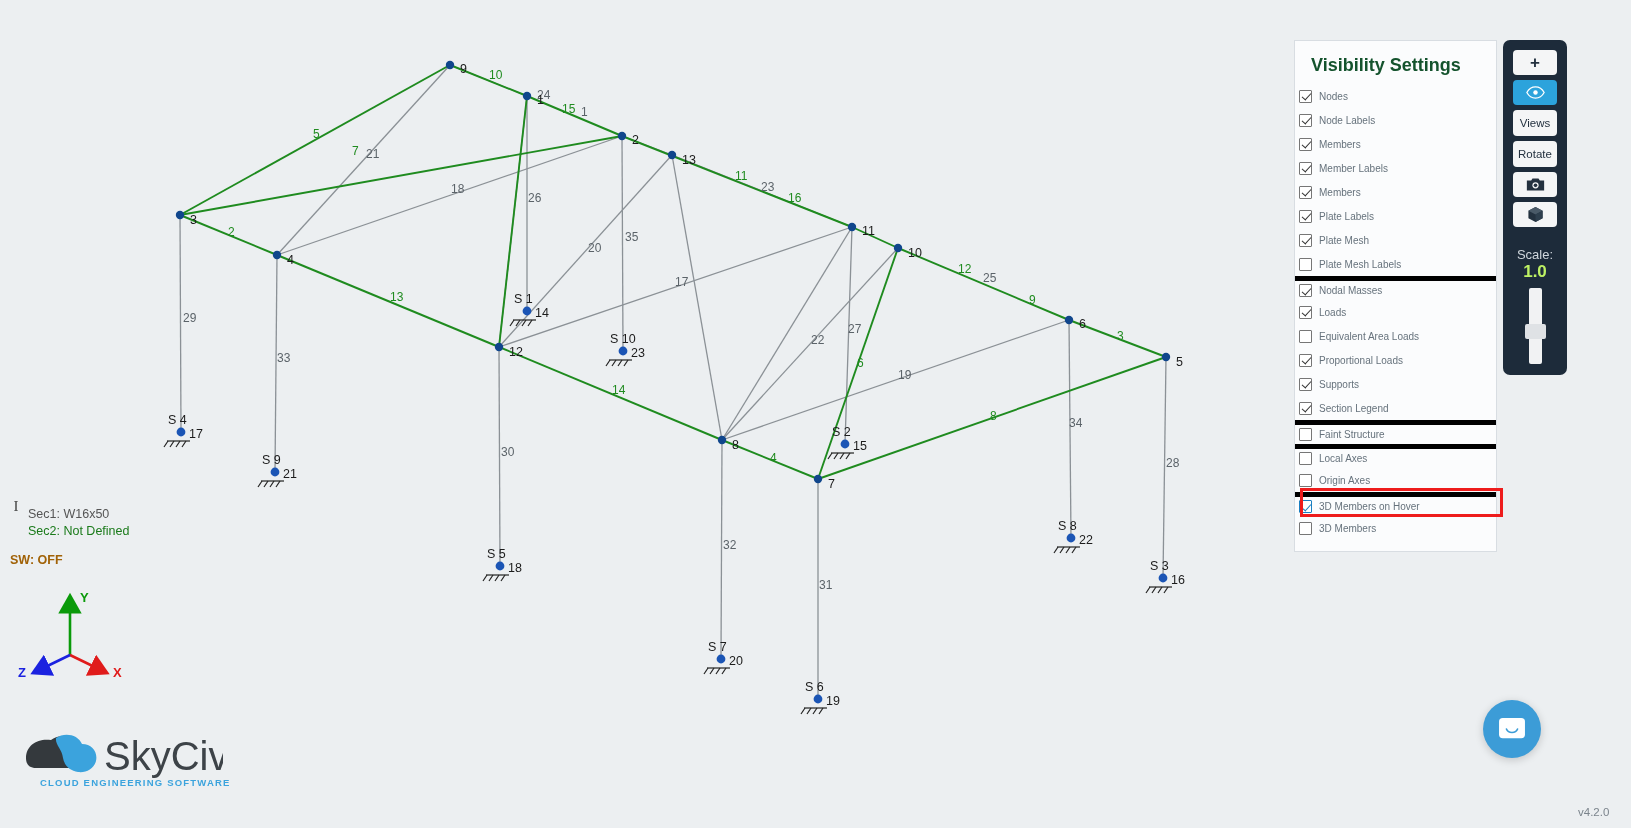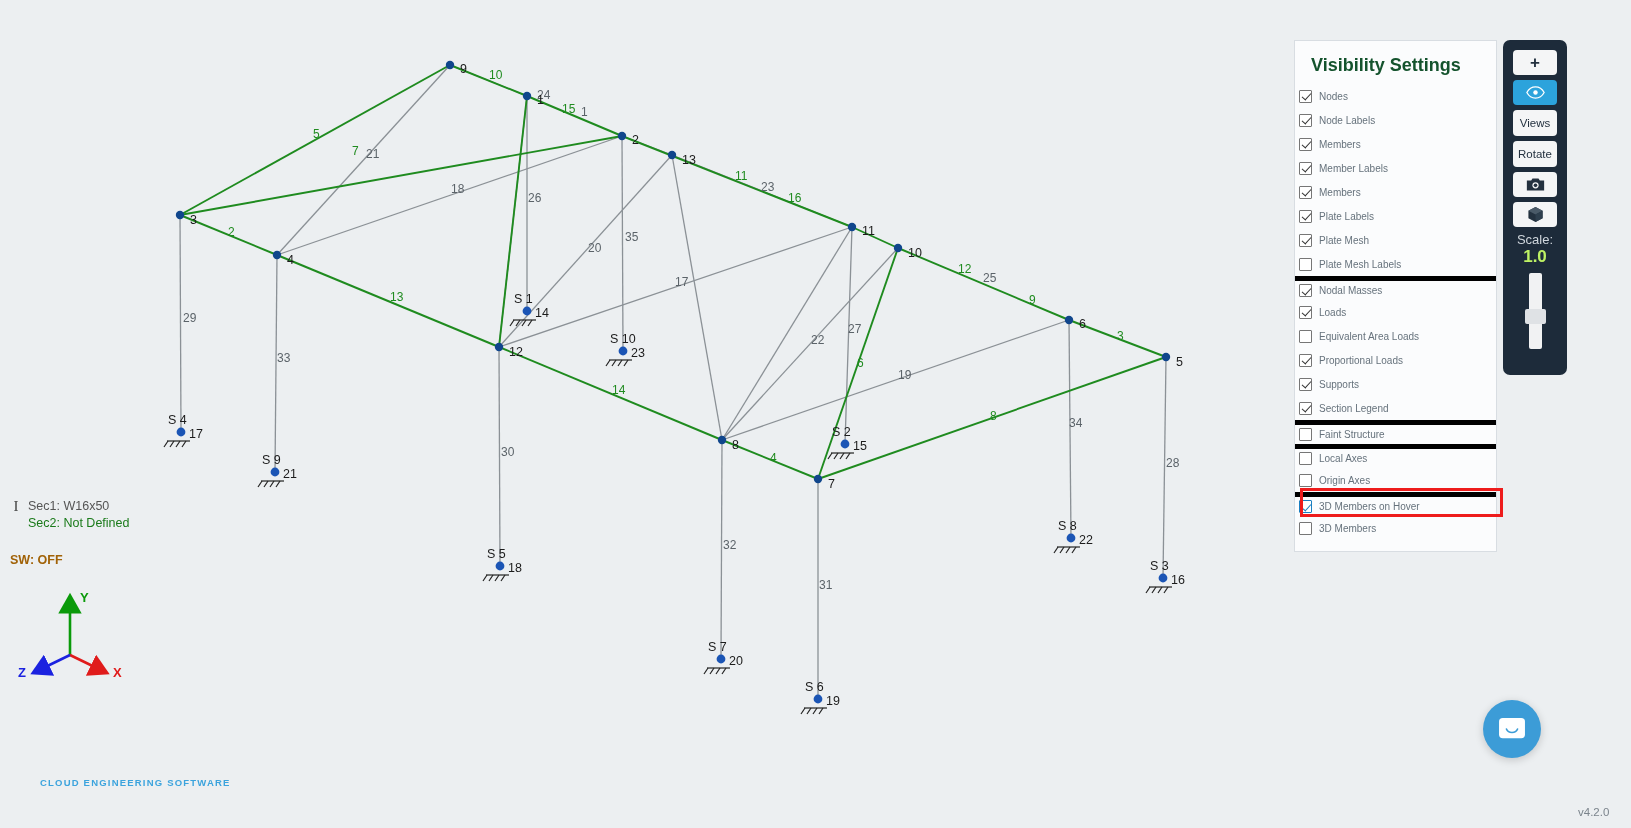--- a/index.html
+++ b/index.html
@@ -27,21 +27,21 @@
   #section-legend {
     position: absolute; left: 8px; top: 498px;
     font-size: 12.5px; color: #555;
   }
   .legend-row { display: flex; align-items: flex-start; line-height: 17px; }
   .legend-ibeam {
     width: 16px; text-align: center;
     font-family: "Liberation Serif", serif;
     font-size: 15px; color: #444;
   }
-  .legend-texts { margin-left: 4px; }
+  .legend-texts { margin-left: 4px; margin-top: 8px; }
   .legend-sec1 { color: #555; }
   .legend-sec2 { color: #1a7a1a; }
   #sw-status {
     position: absolute; left: 10px; top: 553px;
     font-size: 12.5px; color: #a16207; font-weight: 600;
   }
 
   
   #axis-triad { position: absolute; left: 10px; top: 580px; width: 140px; height: 110px; }
 
@@ -110,21 +110,21 @@
     background: #f4f5f6; border-radius: 4px;
     margin-bottom: 5px;
     display: flex; align-items: center; justify-content: center;
     font-size: 11.5px; color: #23313f; cursor: pointer;
     font-weight: 500;
   }
   .tb-btn.active { background: #2ca3dc; color: #fff; }
   .tb-btn.tall { height: 26px; }
   #scale-label {
     color: #cfd6dc; font-size: 13px;
-    margin-top: 0; line-height: 15px; text-align: center;
+    margin-top: 15px; line-height: 15px; text-align: center;
   }
   #scale-value { color: #bef264; font-size: 17px; font-weight: 600; }
   #scale-slider {
     margin-top: 6px; width: 13px; height: 76px;
     background: #f1f2f3; border-radius: 2px;
     position: relative;
   }
   #scale-thumb {
     position: absolute; left: -4px; top: 36px;
     width: 21px; height: 15px;
@@ -382,20 +382,27 @@
       </defs>
       <line x1="60" y1="75" x2="60" y2="18" stroke="#0a9a0a" stroke-width="2.6" marker-end="url(#ar-g)"></line>
       <line x1="60" y1="75" x2="95" y2="92" stroke="#e01b1b" stroke-width="2.6" marker-end="url(#ar-r)"></line>
       <line x1="60" y1="75" x2="25" y2="92" stroke="#1b22e0" stroke-width="2.6" marker-end="url(#ar-b)"></line>
       <text id="ax-y" x="70" y="22" font-size="13" fill="#0a9a0a" font-family="Liberation Sans, sans-serif" font-weight="bold">Y</text>
       <text id="ax-x" x="103" y="97" font-size="13" fill="#e01b1b" font-family="Liberation Sans, sans-serif" font-weight="bold">X</text>
       <text id="ax-z" x="8" y="97" font-size="13" fill="#1b22e0" font-family="Liberation Sans, sans-serif" font-weight="bold">Z</text>
     </svg>
   </div>
 
+  <div id="brand-logo">
+    <svg width="215" height="80" viewBox="0 0 215 80" xmlns="http://www.w3.org/2000/svg">
+      <path d="M18,46 C18,33 30,26 43,28 C50,22 62,23 66,31 C74,30 80,36 79,44 C78,52 70,56 62,56 L28,56 C21,56 18,52 18,46 Z" fill="#34393d"></path>
+      <path d="M48,26 C56,20 70,22 74,32 C84,32 90,40 88,49 C86,57 78,61 70,60 C62,59 56,53 55,46 C54,37 47,33 48,26 Z" fill="#3ba3dd"></path>
+      <text id="logo-text" x="96" y="58" font-size="40" fill="#3d4348" font-family="Liberation Sans, sans-serif">SkyCiv</text>
+    </svg>
+  </div>
   <div id="brand-tagline">CLOUD ENGINEERING SOFTWARE</div>
 
   <div id="visibility-panel">
     <div id="visibility-title">Visibility Settings</div>
     <div id="vis-list">
         <div class="vis-row">
           <span class="cb checked"></span>
           <span>Nodes</span>
         </div>
         <div class="vis-row">

